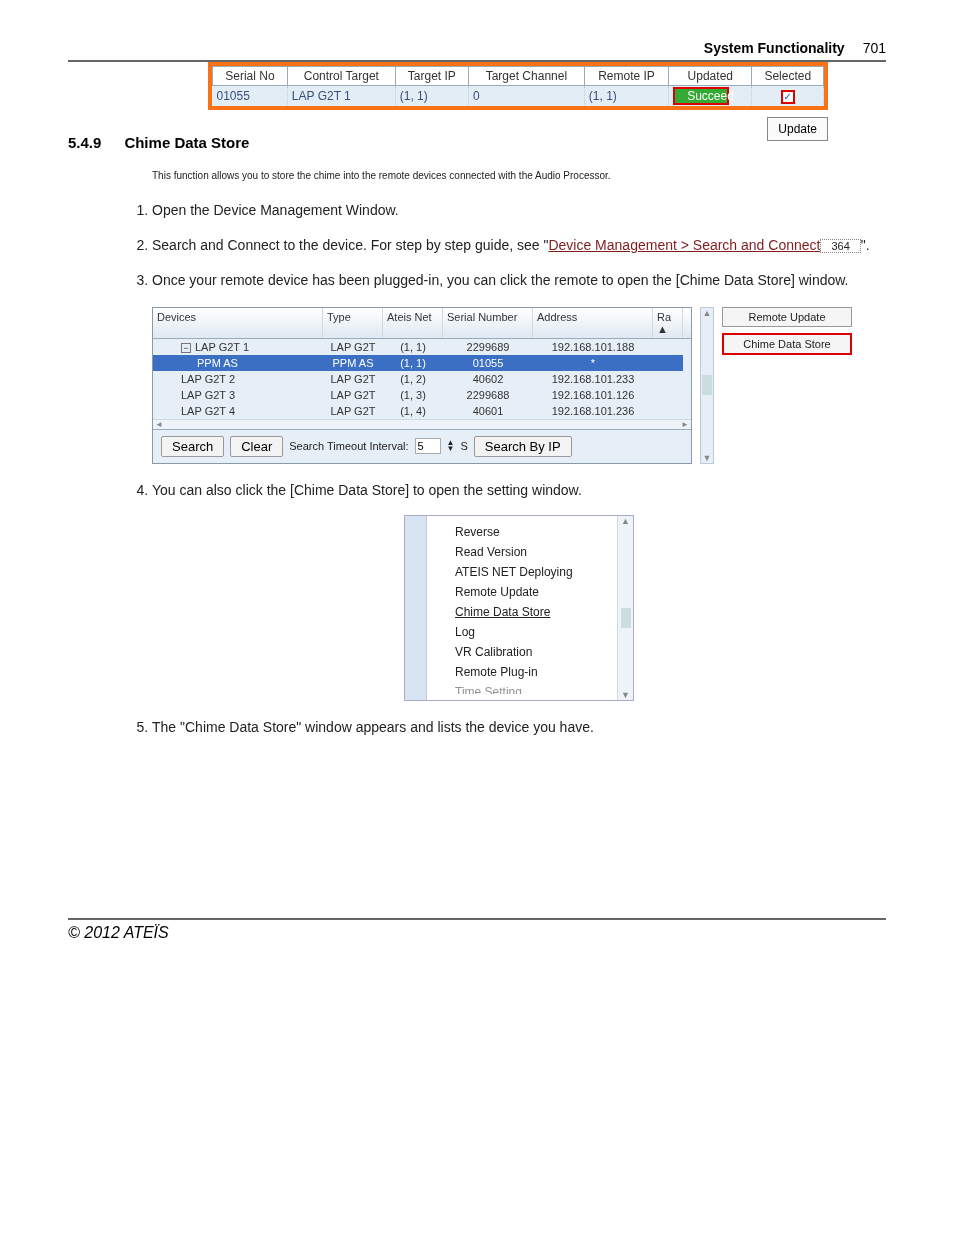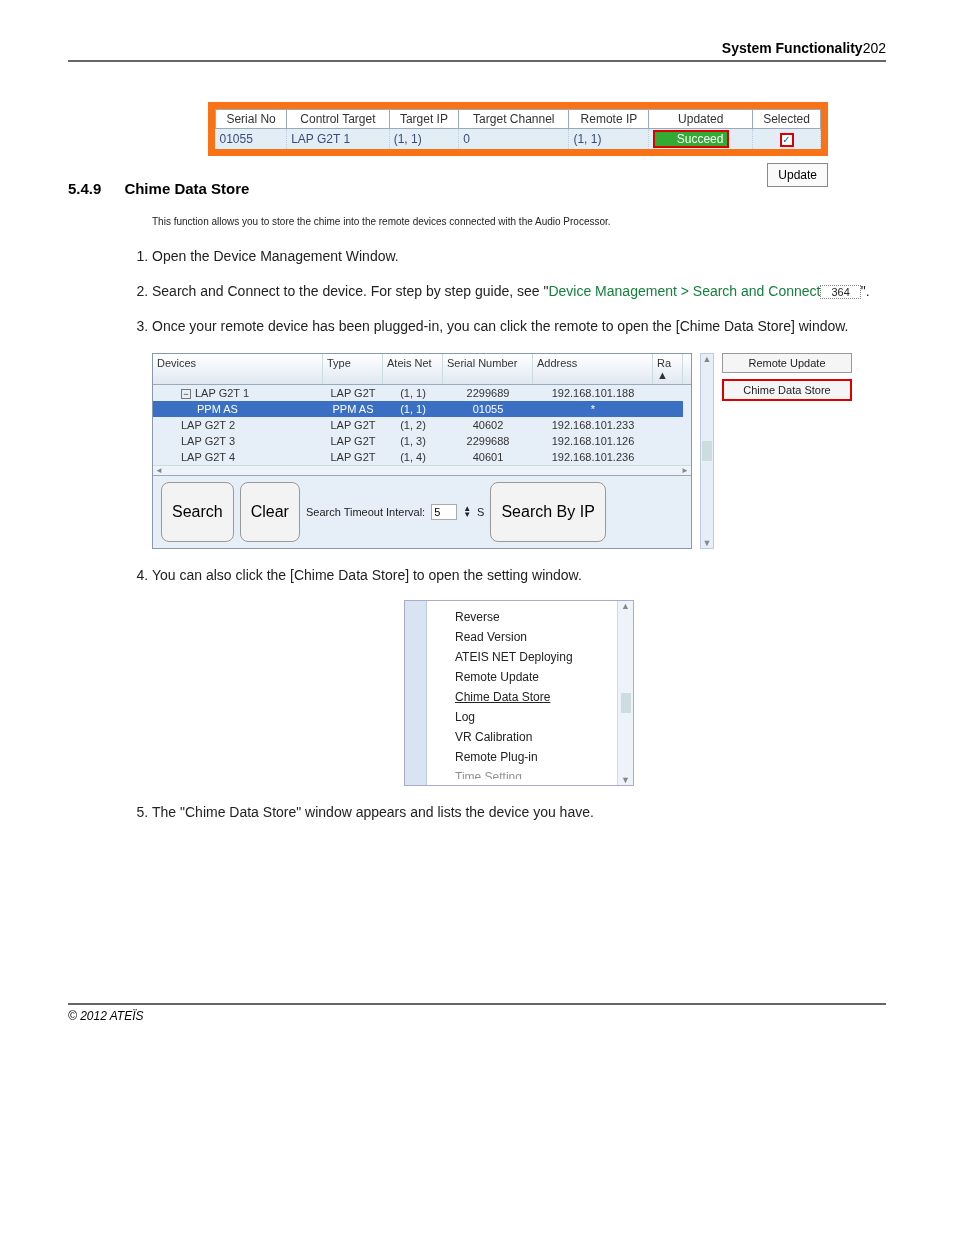--- a/index.html
+++ b/index.html
@@ -1,71 +1,71 @@
 <!DOCTYPE html>
 <html><head>
 <meta charset="utf-8">
 <style>
 *{box-sizing:border-box;margin:0;padding:0}
 body{font-family:Arial,sans-serif;font-size:13px;color:#000;background:#fff;width:954px;padding:40px 68px 20px}
-.hdr{display:flex;justify-content:flex-end;align-items:center;border-bottom:2px solid #666;padding-bottom:4px;margin-bottom:40px}
+.hdr{display:flex;justify-content:flex-end;align-items:center;gap:18px;border-bottom:2px solid #666;padding-bottom:4px;}
 .hdr b{font-size:14px}
 .pg{font-size:14px}
-.t1w{border:7px solid #f97316;background:#e2edf6;margin:0 0 10px 140px;width:620px}
+.t1w{border:4px solid #f97316;background:#e2edf6;margin:0 0 10px 140px;width:620px}
 .t1{width:100%;border-collapse:collapse;font-size:12px}
 .t1 th{background:#fff;border:1px solid #9ab;padding:2px 4px;font-weight:normal;text-align:center;color:#333}
 .t1 td{padding:1px 4px;color:#3a4d7a;border-right:1px dotted #bcd}
-.rd{border:2px solid #d00;background:#3a3;color:#fff;padding:0 4px;text-align:right;display:inline-block;width:76px}
+.rd{border:2px solid #d00;background:#3a3;color:#fff;padding:0 12px;text-align:right;display:inline-block;width:56px}
 .chk{display:inline-block;width:14px;height:14px;border:2px solid #d00;background:#fff;text-align:center;line-height:10px;font-size:10px;color:#06c}
 .pbr{height:14px;background:linear-gradient(180deg,#8e4 0%,#5b2 50%,#8e4 100%);border:1px solid #7a3;position:relative;margin-top:50px}
 .pbr span{position:absolute;left:50%;top:0;transform:translateX(-50%);font-size:11px;color:#046}
 .upd{border:1px solid #888;background:#fafafa;padding:4px 10px;font-size:12px;position:absolute;right:0;top:-3px}
 .pbw{position:relative;margin:0 0 24px 140px;width:620px}
 .sec{display:flex;gap:23px;margin-bottom:18px}
 .sn{font-weight:bold;font-size:15px}
 .st{font-weight:bold;font-size:15px}
 .bt{margin-left:84px;margin-bottom:16px;font-size:10px;color:#222;line-height:1.45;text-align:justify}
 .ol{margin-left:84px;font-size:14px;color:#222}
 .ol li{margin-bottom:14px;line-height:1.5;text-align:justify}
-.lk{color:#15803d;}
+.lk{color:#7f1d1d;text-decoration:underline}
 .pn{border:1px dotted #888;padding:0 10px;font-size:11px}
 .dmw{display:flex;gap:8px;margin:16px 0 16px 0}
 .dm{border:1px solid #89a;background:#e6eef7;width:540px;font-size:11px}
 .dmh{display:grid;grid-template-columns:170px 60px 60px 90px 120px 30px;background:linear-gradient(180deg,#fff,#e0e8f2);border-bottom:1px solid #9ab}
 .dmh>div{padding:3px 4px;color:#333;border-right:1px solid #cdd}
 .dmr{display:grid;grid-template-columns:170px 60px 60px 90px 120px 30px}
 .dmr>div{padding:2px 4px;color:#333;text-align:center}
 .dmr.sel>div{background:#3a6fc4;color:#fff}
 .dmr .dev{text-align:left;padding-left:28px}
 .dmr .dev2{text-align:left;padding-left:44px}
 .tree{display:inline-block;width:10px;height:10px;border:1px solid #777;text-align:center;line-height:8px;font-size:9px;margin-right:4px}
 .sbar{width:14px;background:#e7eef7;border:1px solid #bcd;display:flex;flex-direction:column;justify-content:space-between;align-items:center;font-size:9px;color:#888}
 .dmft{padding:6px 8px;border-top:1px solid #9ab;display:flex;align-items:center;gap:6px}
-.btn{border:1px solid #999;background:#f3f3f3;padding:20px 10px;font-size:16px;border-radius:8px}
+.btn{border:1px solid #999;background:#f3f3f3;padding:2px 10px;font-size:13px;border-radius:2px}
 .spin{border:1px solid #aaa;width:26px;padding:1px 2px;font-size:11px}
 .side{width:130px}
 .side .sb{border:1px solid #999;background:#f5f5f5;padding:3px 4px;font-size:11px;text-align:center;margin-bottom:6px}
 .side .sb.red{border:2px solid #d00}
 .menu{border:1px solid #aac;width:230px;margin:12px auto 16px;display:flex}
 .mbar{width:22px;background:#d8e4f2;border-right:1px solid #bcd}
 .mlist{flex:1;padding:6px 28px}
 .mlist div{padding:3px 0;font-size:12px;color:#222}
 .mlist .cds{text-decoration:underline}
 .msb{width:16px;background:#eef3fa;border-left:1px solid #cdd;display:flex;flex-direction:column;justify-content:space-between;align-items:center;font-size:9px;color:#888}
-.ftr{border-top:2px solid #666;padding-top:4px;font-style:italic;font-size:12px;margin-top:180px}
+.ftr{border-top:2px solid #666;padding-top:4px;font-style:italic;font-size:16px;margin-top:180px}
 .hsc{height:10px;background:#eef3fa;border-top:1px solid #cdd;position:relative}
 .hsc::before{content:"◄";position:absolute;left:2px;font-size:8px;color:#888}
 .hsc::after{content:"►";position:absolute;right:2px;font-size:8px;color:#888}
 </style>
 </head>
 <body>
 
 <div class="hdr">
   <b>System Functionality</b>
-  <span class="pg">202</span>
+  <span class="pg">701</span>
 </div>
 
 <div class="t1w">
 <table class="t1">
 <tbody>
         <tr>
   <th>Serial No</th>
   <th>Control Target</th>
   <th>Target IP</th>
   <th>Target Channel</th>

